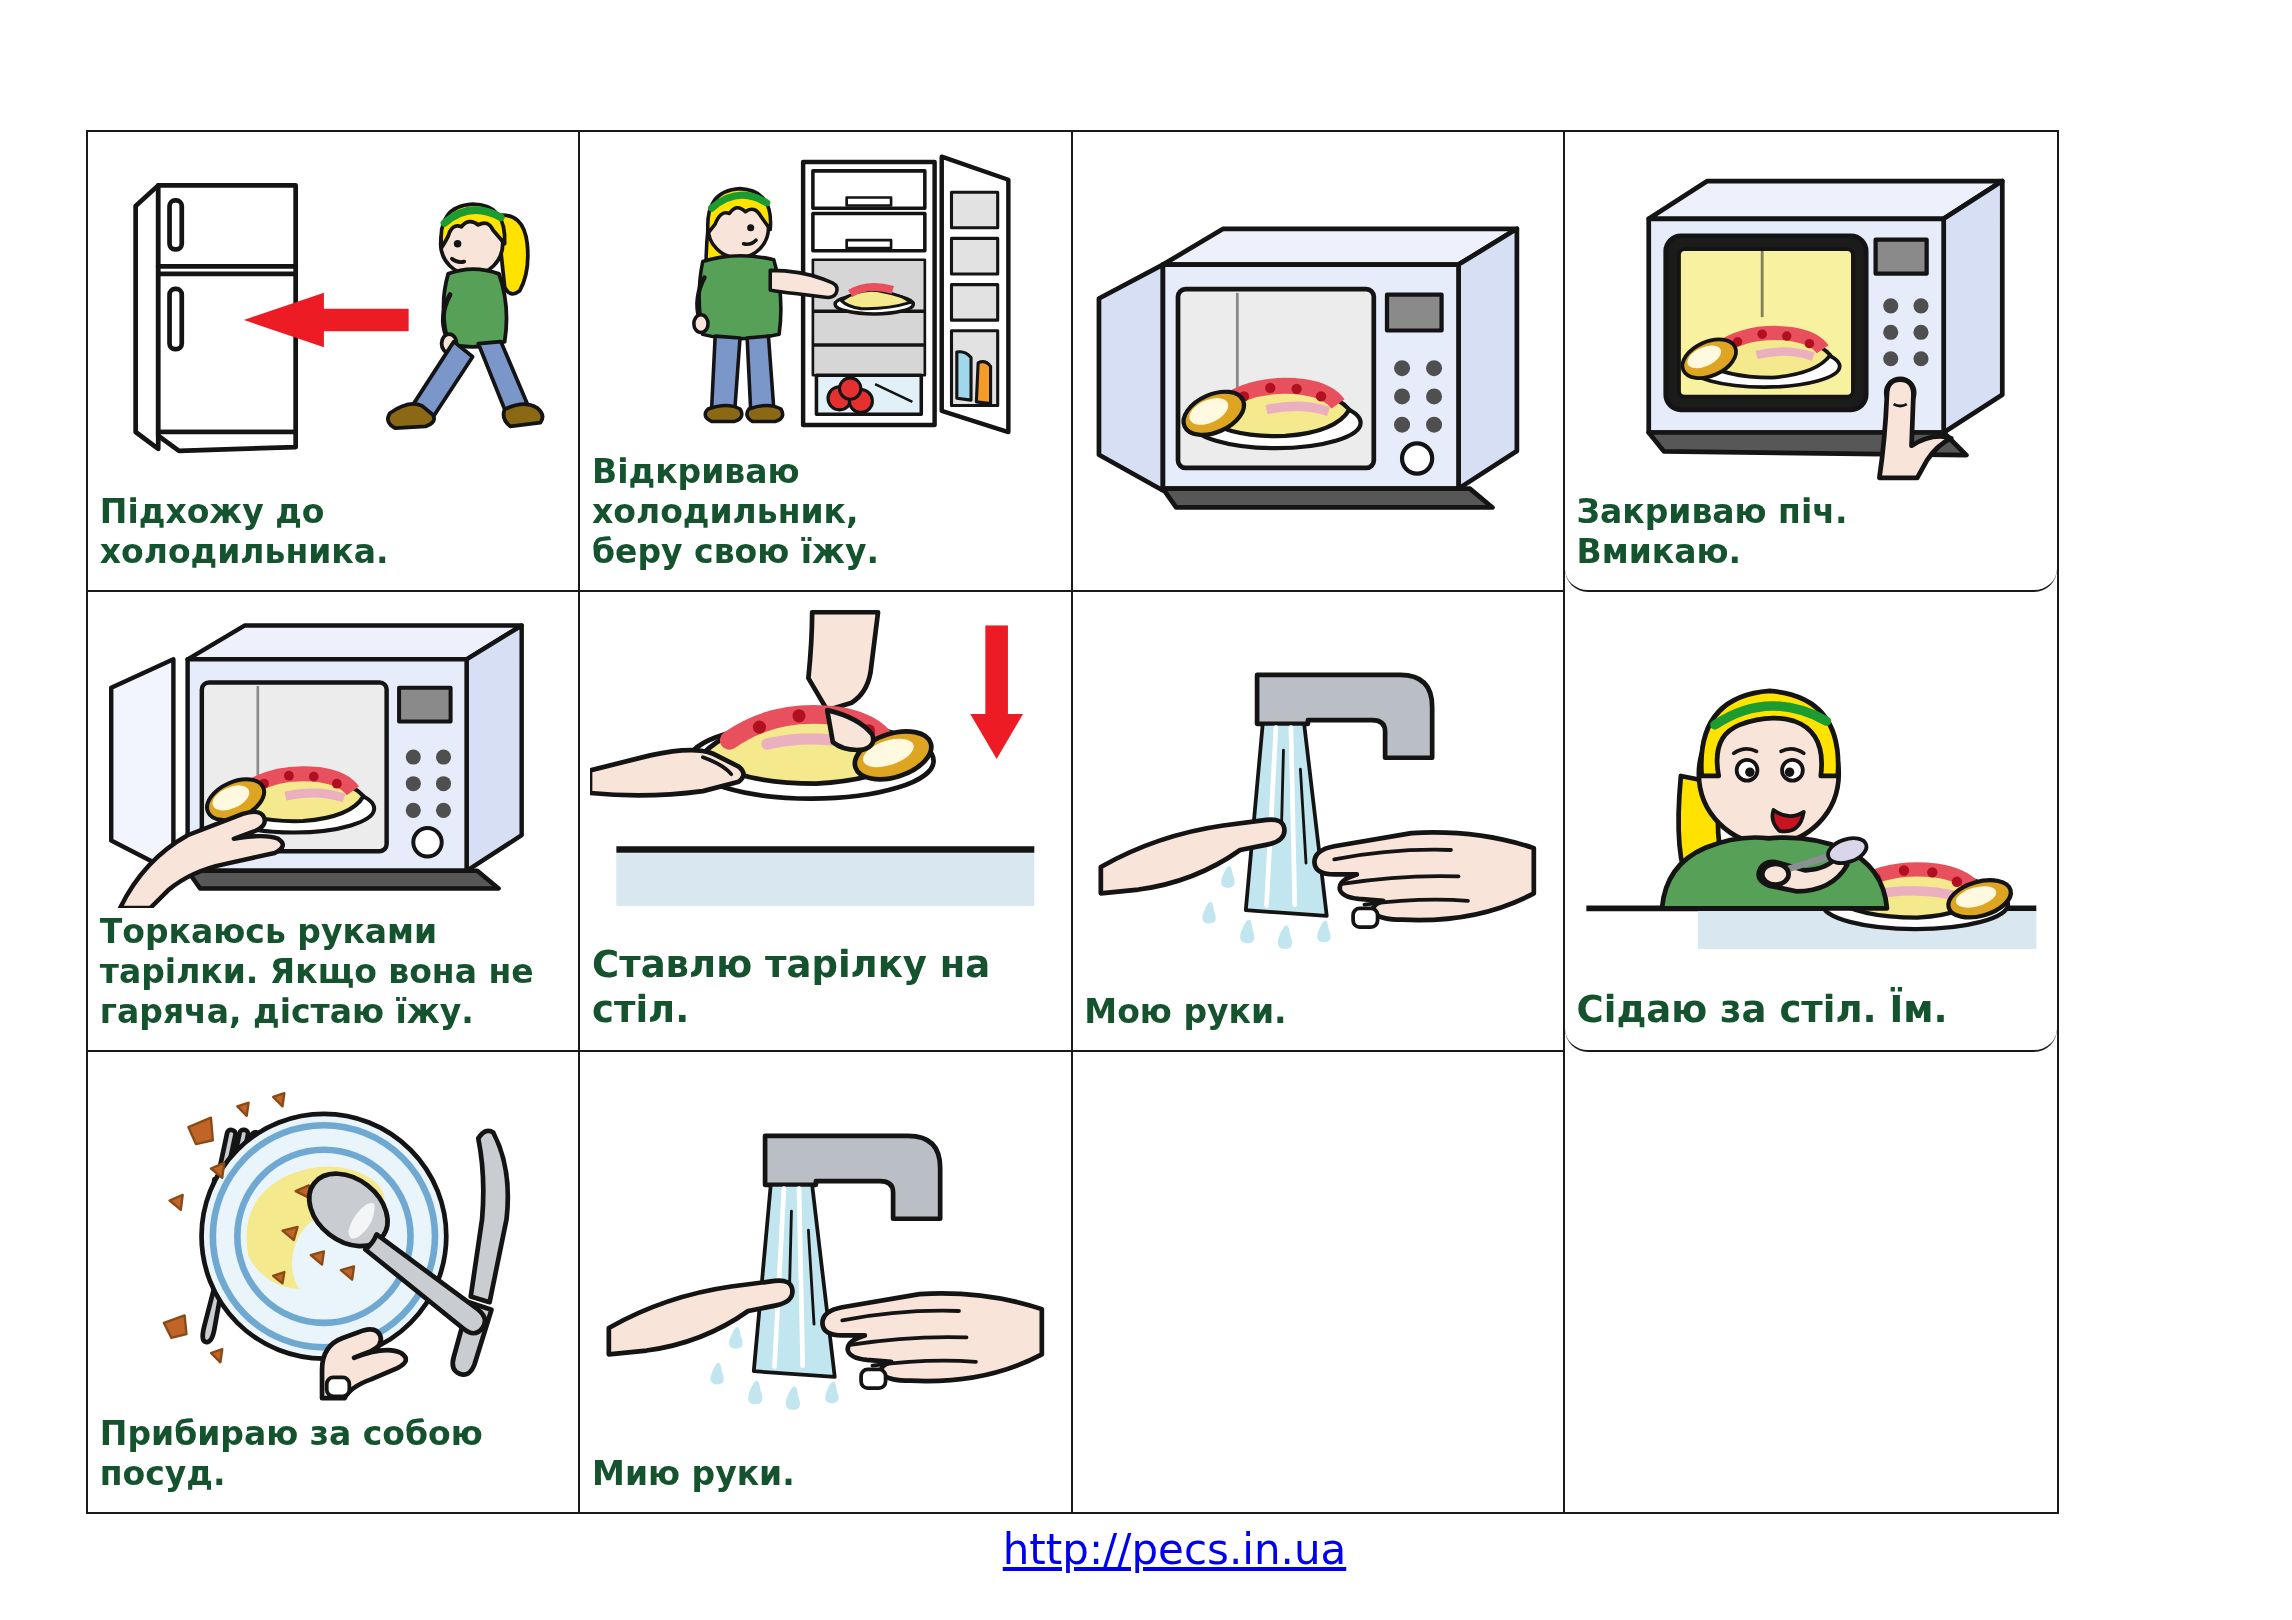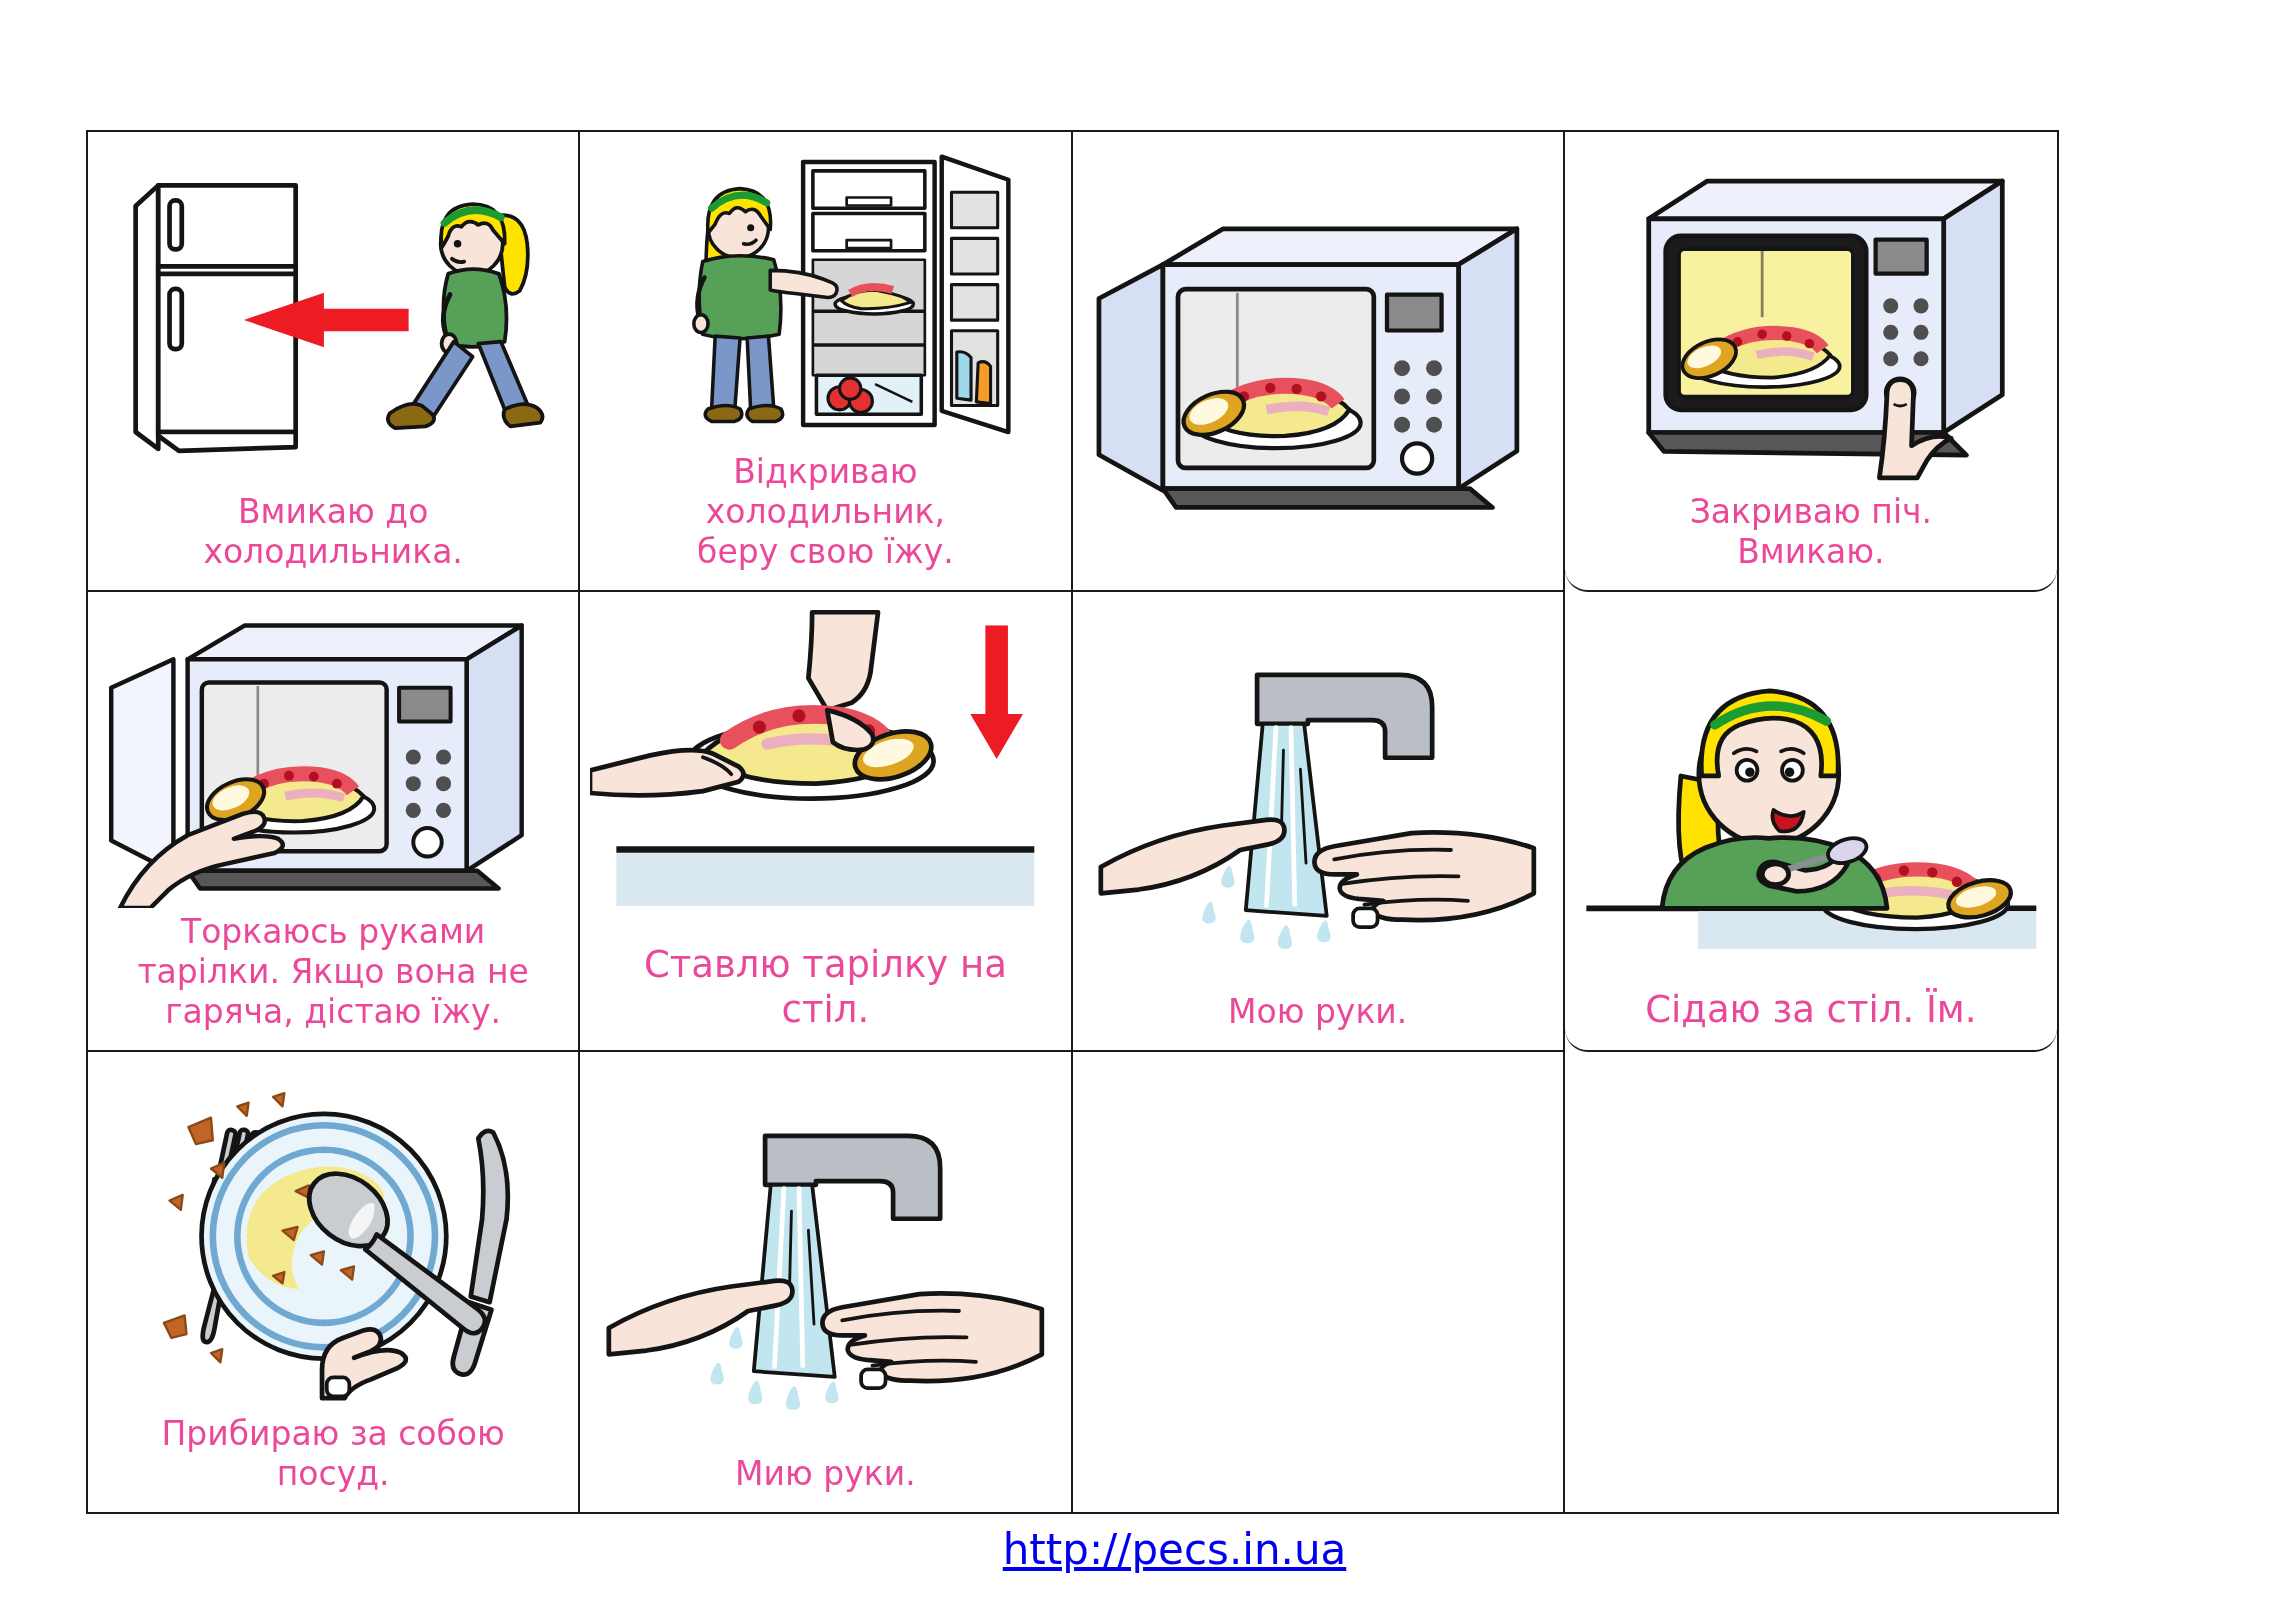--- a/index.html
+++ b/index.html
@@ -37,23 +37,22 @@
     flex: 1 1 auto;
     min-height: 0;
     display: flex;
     align-items: center;
     justify-content: center;
     padding: 13.7px 9.8px 0 9.8px;
   }
   .pic svg { width: 100%; height: 100%; }
   .caption {
     flex: 0 0 auto;
-    text-align: center;
-    font-weight: normal;
-    color: #ec4899;
+    font-weight: bold;
+    color: #14532d;
     font-size: 33px;
     line-height: 1.22;
     white-space: pre-line;
     padding: 3.9px 11.8px 17.6px 11.8px;
   }
   .caption.cap-sm { font-size: 33px; }
   .caption.cap-lg { font-size: 37px; }
   .footer {
     position: absolute;
     left: 0; top: 1525px;
@@ -97,21 +96,21 @@
           <path d="M372,124 Q398,114 426,124 Q438,158 432,196 Q400,206 372,198 Q362,158 372,124 Z" fill="var(--shirt-green,#57A057)"></path>
           <path d="M374,146 Q362,168 370,190" fill="none" stroke-width="5"></path>
           <ellipse cx="373" cy="198" rx="8" ry="10" fill="var(--skin,#F8E4D8)"></ellipse>
           <path d="M378,196 L334,264 L356,276 L398,212 Z" fill="var(--jeans-blue,#7B96C8)"></path>
           <path d="M404,198 L432,268 L456,262 L428,196 Z" fill="var(--jeans-blue,#7B96C8)"></path>
           <path d="M310,272 Q330,258 344,264 L356,274 Q360,282 348,286 L316,288 Q304,282 310,272 Z" fill="var(--shoe-brown,#8B6914)"></path>
           <path d="M432,268 Q452,258 466,266 Q476,274 470,282 L438,286 Q428,278 432,268 Z" fill="var(--shoe-brown,#8B6914)"></path>
         </g>
       </svg>
     </div>
-    <div class="caption">Вмикаю до
+    <div class="caption">Підхожу до
 холодильника.</div>
   </div>
 
   <div class="cell">
     <div class="pic">
       <svg viewBox="0 0 500 340" preserveAspectRatio="xMidYMid meet">
         <g stroke="#141414" stroke-width="5" stroke-linejoin="round">
           <rect x="225" y="18" width="148" height="296" fill="#fff"></rect>
           <rect x="236" y="128" width="126" height="130" fill="#d6d6d6" stroke-width="3"></rect>
           <rect x="236" y="28" width="126" height="42" fill="#fff" stroke-width="4"></rect>

